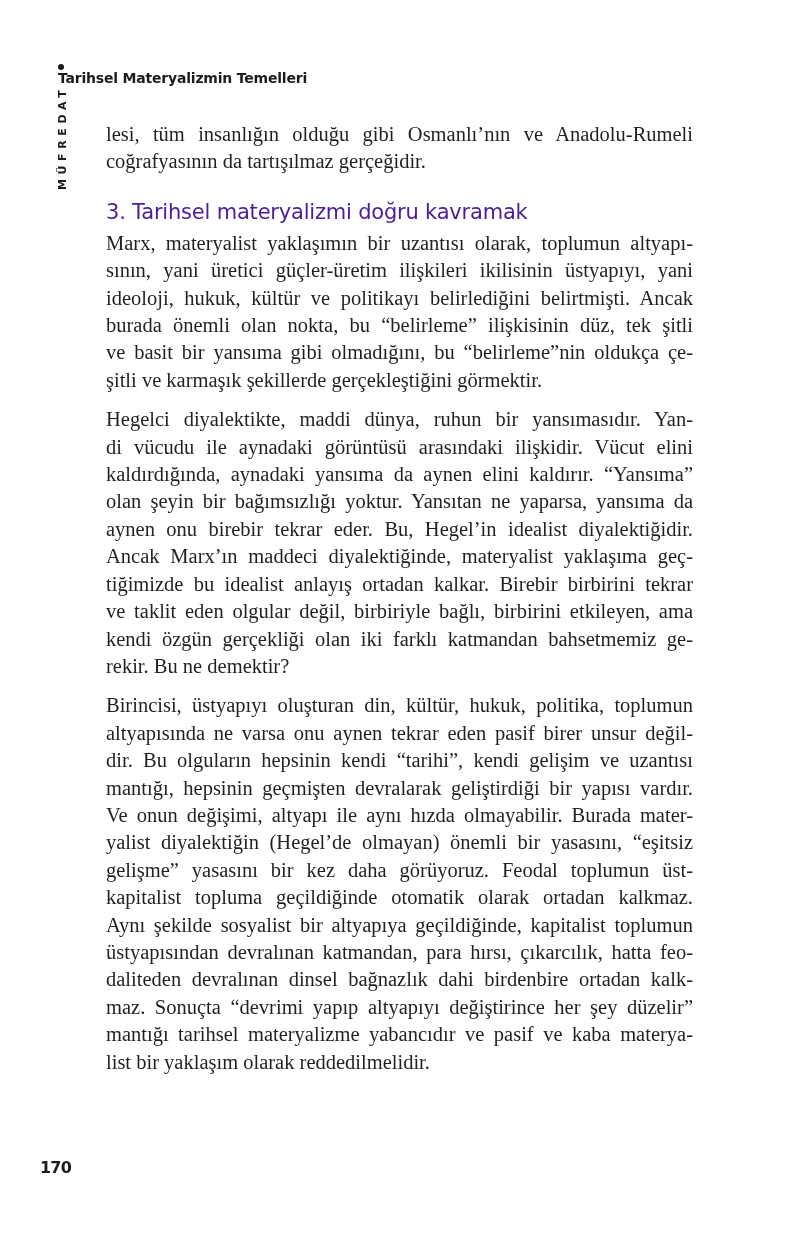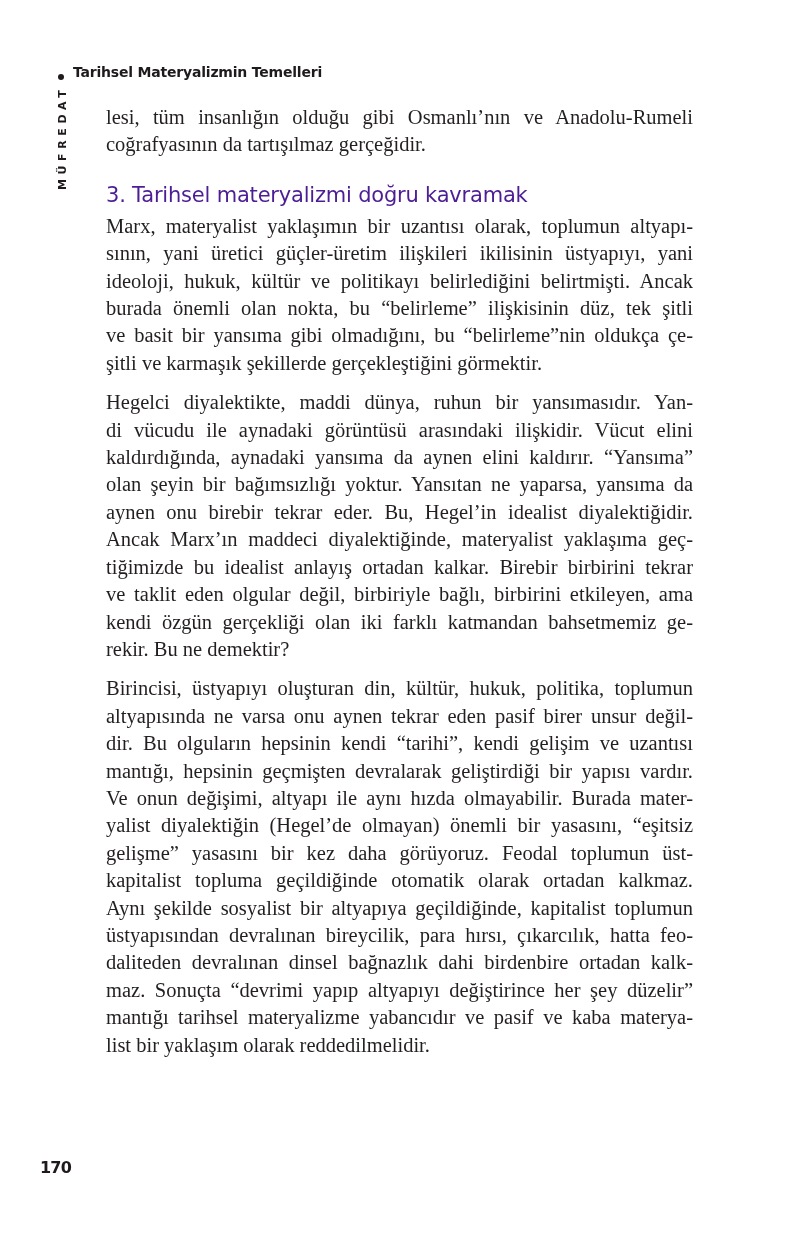--- a/index.html
+++ b/index.html
@@ -1,33 +1,33 @@
 <!DOCTYPE html>
 <html><head>
 <meta charset="utf-8">
 <style>
   html, body { margin: 0; padding: 0; background: #ffffff; }
   body { width: 798px; height: 1241px; position: relative; overflow: hidden; color: #231f20; }
   .running-head {
     position: absolute; left: 58px; top: 64px;
     font-family: "DejaVu Sans", sans-serif; font-weight: bold; font-size: 14px;
-    letter-spacing: -0.2px; color: #1f1b1c; display: flex; align-items: flex-end;
+    letter-spacing: -0.2px; color: #1f1b1c; display: flex; align-items: flex-start; flex-direction: column;
   }
   .running-head .bullet {
     display: inline-block; width: 6px; height: 6px; border-radius: 50%;
     background: #1f1b1c; margin-right: 9px;
   }
   .side-label {
     position: absolute; left: 56px; top: 190px;
     transform-origin: left top; transform: rotate(-90deg);
     font-family: "DejaVu Sans", sans-serif; font-weight: bold; font-size: 11px;
     letter-spacing: 4.6px; color: #1f1b1c; white-space: nowrap;
   }
   .content {
-    position: absolute; left: 106px; top: 104px; width: 587px;
+    position: absolute; left: 106px; top: 121px; width: 587px;
     font-family: "Liberation Serif", "DejaVu Serif", serif; font-size: 20.5px;
     line-height: 27.4px; color: #231f20;
   }
   .content p { margin: 0; text-align: justify; text-align-last: left; }
   .content p + p { margin-top: 12px; }
   .content .lead { margin-bottom: 0; }
   .section-title {
     font-family: "DejaVu Sans", sans-serif; font-weight: normal; font-size: 21px;
     line-height: 28px; margin: 22px 0 4px 0; color: #4c1d95; letter-spacing: -0.2px;
   }
@@ -82,21 +82,21 @@
   <p>
     <span class="line">Birincisi, üstyapıyı oluşturan din, kültür, hukuk, politika, toplumun</span>
     <span class="line">altyapısında ne varsa onu aynen tekrar eden pasif birer unsur değil-</span>
     <span class="line">dir. Bu olguların hepsinin kendi “tarihi”, kendi gelişim ve uzantısı</span>
     <span class="line">mantığı, hepsinin geçmişten devralarak geliştirdiği bir yapısı vardır.</span>
     <span class="line">Ve onun değişimi, altyapı ile aynı hızda olmayabilir. Burada mater-</span>
     <span class="line">yalist diyalektiğin (Hegel’de olmayan) önemli bir yasasını, “eşitsiz</span>
     <span class="line">gelişme” yasasını bir kez daha görüyoruz. Feodal toplumun üst-</span>
     <span class="line">kapitalist topluma geçildiğinde otomatik olarak ortadan kalkmaz.</span>
     <span class="line">Aynı şekilde sosyalist bir altyapıya geçildiğinde, kapitalist toplumun</span>
-    <span class="line">üstyapısından devralınan bireycilik, para hırsı, çıkarcılık, hatta feo-</span>
+    <span class="line">üstyapısından devralınan katmandan, para hırsı, çıkarcılık, hatta feo-</span>
     <span class="line">daliteden devralınan dinsel bağnazlık dahi birdenbire ortadan kalk-</span>
     <span class="line">maz. Sonuçta “devrimi yapıp altyapıyı değiştirince her şey düzelir”</span>
     <span class="line">mantığı tarihsel materyalizme yabancıdır ve pasif ve kaba materya-</span>
     <span class="line last">list bir yaklaşım olarak reddedilmelidir.</span>
   </p>
 </div>
 
 <div class="page-number">170</div>
 
 </body></html>

